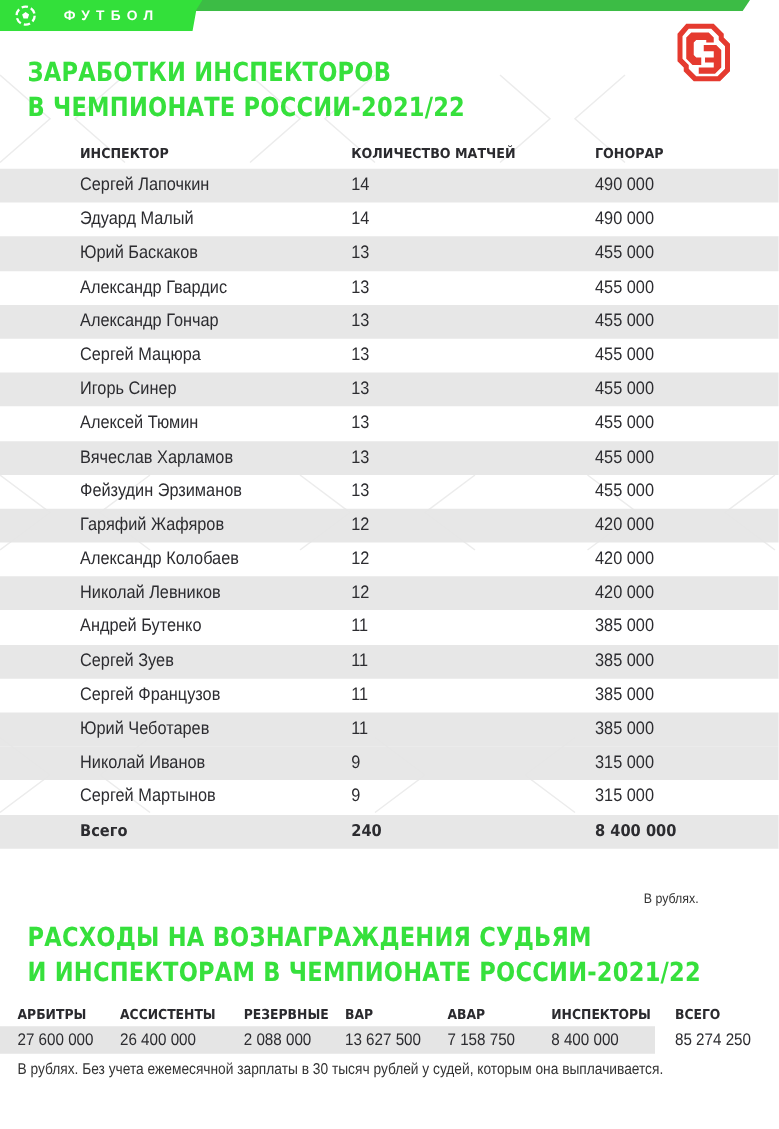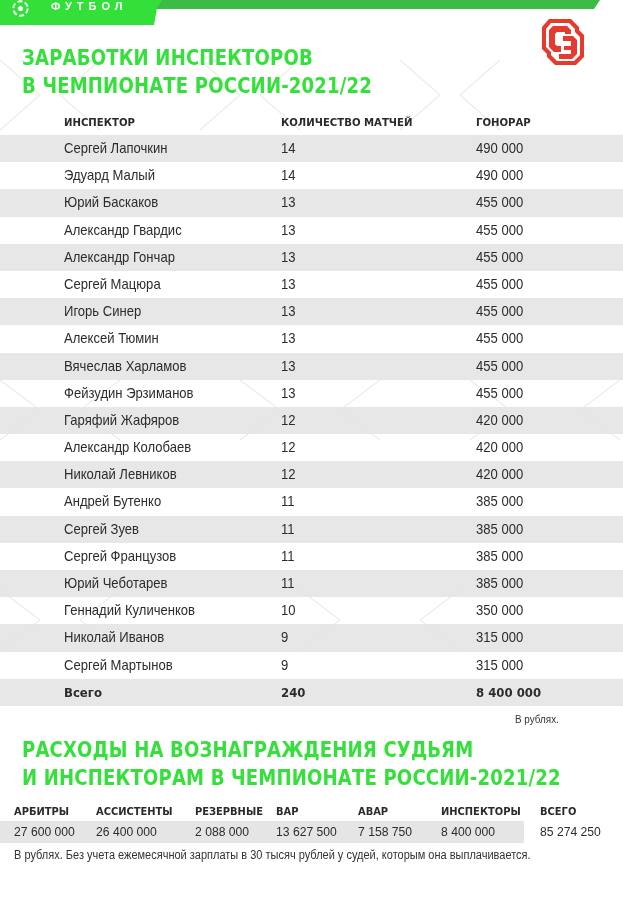--- a/index.html
+++ b/index.html
@@ -19,21 +19,21 @@
     position: absolute; left: 140px; top: 0; width: 460px; height: 9px;
     background: #3cbc45;
     clip-path: polygon(0 0, 100% 0, calc(100% - 6px) 100%, 0 100%);
     z-index: 2;
   }
   .band-tab {
     position: absolute; left: 0; top: 0; width: 162px; height: 25px;
     background: #33e03a;
     clip-path: polygon(0 0, 100% 0, 97% 30%, calc(100% - 8px) 100%, 0 100%);
     z-index: 3;
-    display: flex; align-items: flex-start;
+    display: flex; align-items: center;
   }
   .ball-icon { margin-left: 12px; width: 17px; height: 17px; }
   .section-label {
     margin-left: 22px; color: #ffffff; font-weight: bold;
     font-size: 11px; letter-spacing: 5px;
   }
   .logo { position: absolute; left: 537px; top: 16px; width: 52px; height: 52px; z-index: 2; }
 
   .title {
     position: absolute; left: 22px; color: #36e03c;
@@ -210,25 +210,20 @@
   <div class="row">
       <span class="c1">Сергей Французов</span>
       <span class="c2">11</span>
       <span class="c3">385 000</span>
     </div>
   <div class="row grey">
       <span class="c1">Юрий Чеботарев</span>
       <span class="c2">11</span>
       <span class="c3">385 000</span>
     </div>
-  <div class="row">
-      <span class="c1">Геннадий Куличенков</span>
-      <span class="c2">10</span>
-      <span class="c3">350 000</span>
-    </div>
   <div class="row grey">
       <span class="c1">Николай Иванов</span>
       <span class="c2">9</span>
       <span class="c3">315 000</span>
     </div>
   <div class="row">
       <span class="c1">Сергей Мартынов</span>
       <span class="c2">9</span>
       <span class="c3">315 000</span>
     </div>

